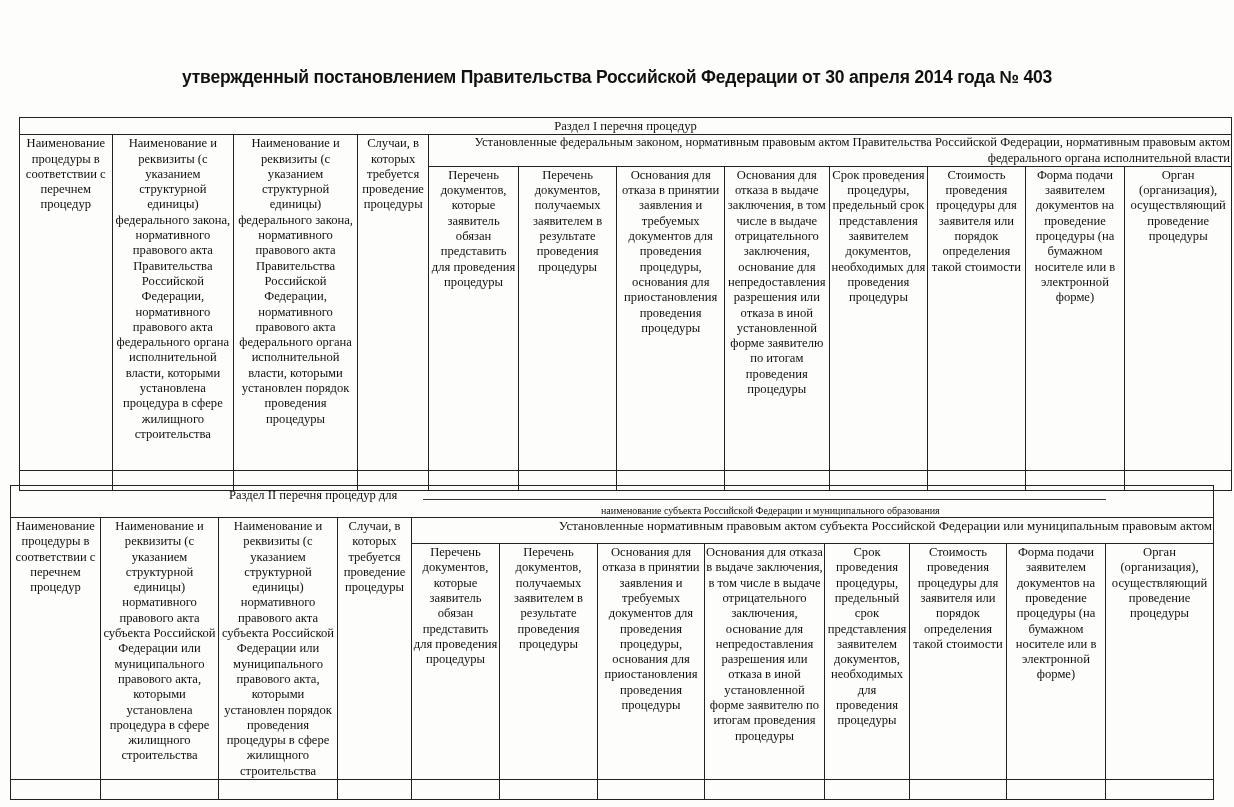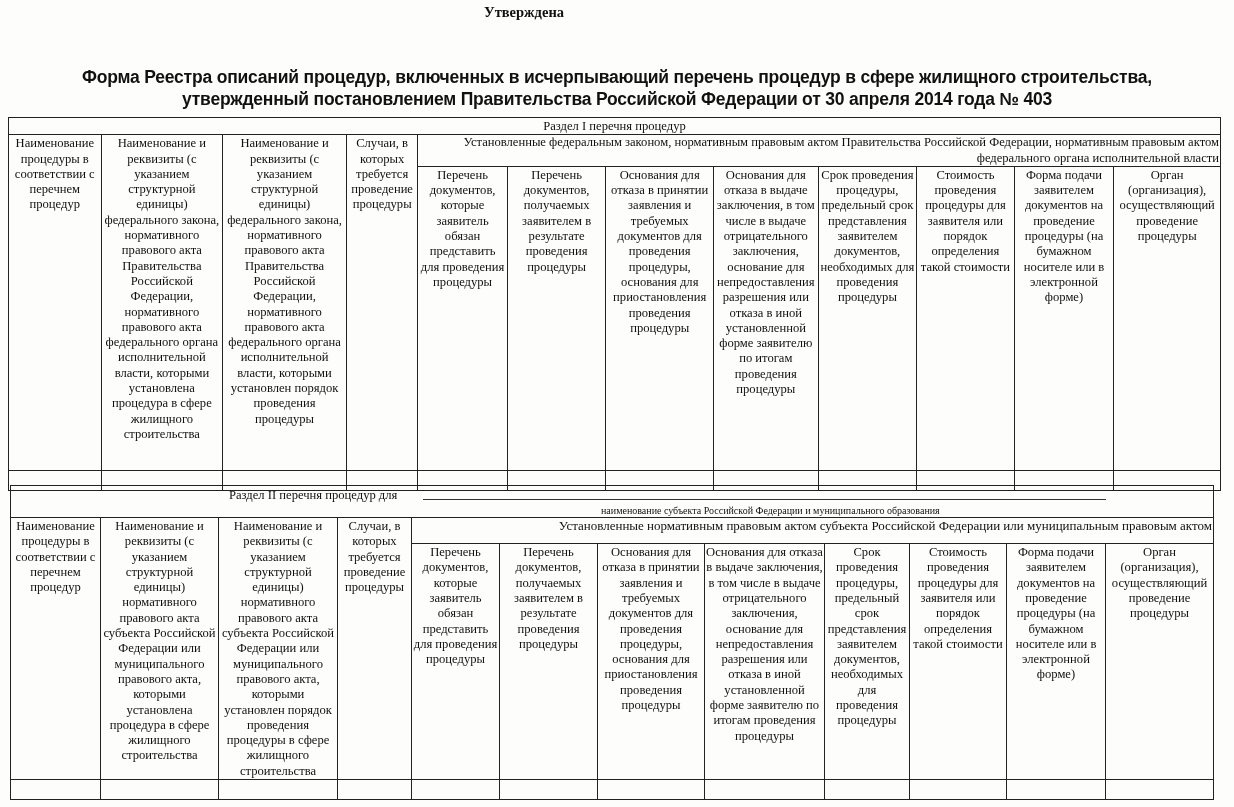--- a/index.html
+++ b/index.html
@@ -3,38 +3,36 @@
   <meta charset="utf-8">
   <style>
     html, body { margin: 0; padding: 0; background: #fdfdfb; }
     body { width: 1234px; height: 807px; position: relative; overflow: hidden; font-family: "Liberation Serif", "DejaVu Serif", serif; color: #111; }
     .approval { position: absolute; left: 484px; top: 3px; font-weight: bold; font-size: 14.5px; line-height: 19px; }
     .approval div { white-space: nowrap; }
     .form-title { position: absolute; left: 0; top: 66px; width: 1234px; text-align: center; font-family: "Liberation Sans", "DejaVu Sans", sans-serif; font-weight: bold; font-size: 17.5px; line-height: 22px; letter-spacing: -0.2px; }
     table { position: absolute; border-collapse: collapse; table-layout: fixed; font-size: 12.6px; line-height: 15.3px; }
     td { border: 1.3px solid #222; text-align: center; vertical-align: top; padding: 1px 1px 0 1px; overflow: hidden; word-wrap: break-word; }
     td.wide { padding-top: 0; text-align: right; }
-    .t1 { left: 8px; top: 117px; width: 1213px; }
+    .t1 { left: 19px; top: 117px; width: 1213px; }
     .t2 { left: 10px; top: 485px; width: 991px; }
     .sec-head { height: 16px; }
     .sec2-head { height: 30px; text-align: left; position: relative; }
     .sec2-label { position: absolute; left: 218px; top: 2px; white-space: nowrap; }
     .sec2-line { position: absolute; left: 412px; top: 13px; width: 683px; border-bottom: 1px solid #333; }
     .sec2-caption { position: absolute; left: 590px; top: 17px; font-size: 10px; white-space: nowrap; text-align: center; }
     .empty-row td { height: 18px; }
   </style>
 </head>
 <body>
 
 <div class="approval">
-  <div>Утверждена</div>
 </div>
 
 <div class="form-title">
-  <div>Форма Реестра описаний процедур, включенных в исчерпывающий перечень процедур в сфере жилищного строительства,</div>
   <div>утвержденный постановлением Правительства Российской Федерации от 30 апреля 2014 года № 403</div>
 </div>
 
 <table class="t1">
   <colgroup>
     <col style="width:92px">
       <col style="width:121px">
       <col style="width:123px">
       <col style="width:71px">
     <col style="width:89px">

